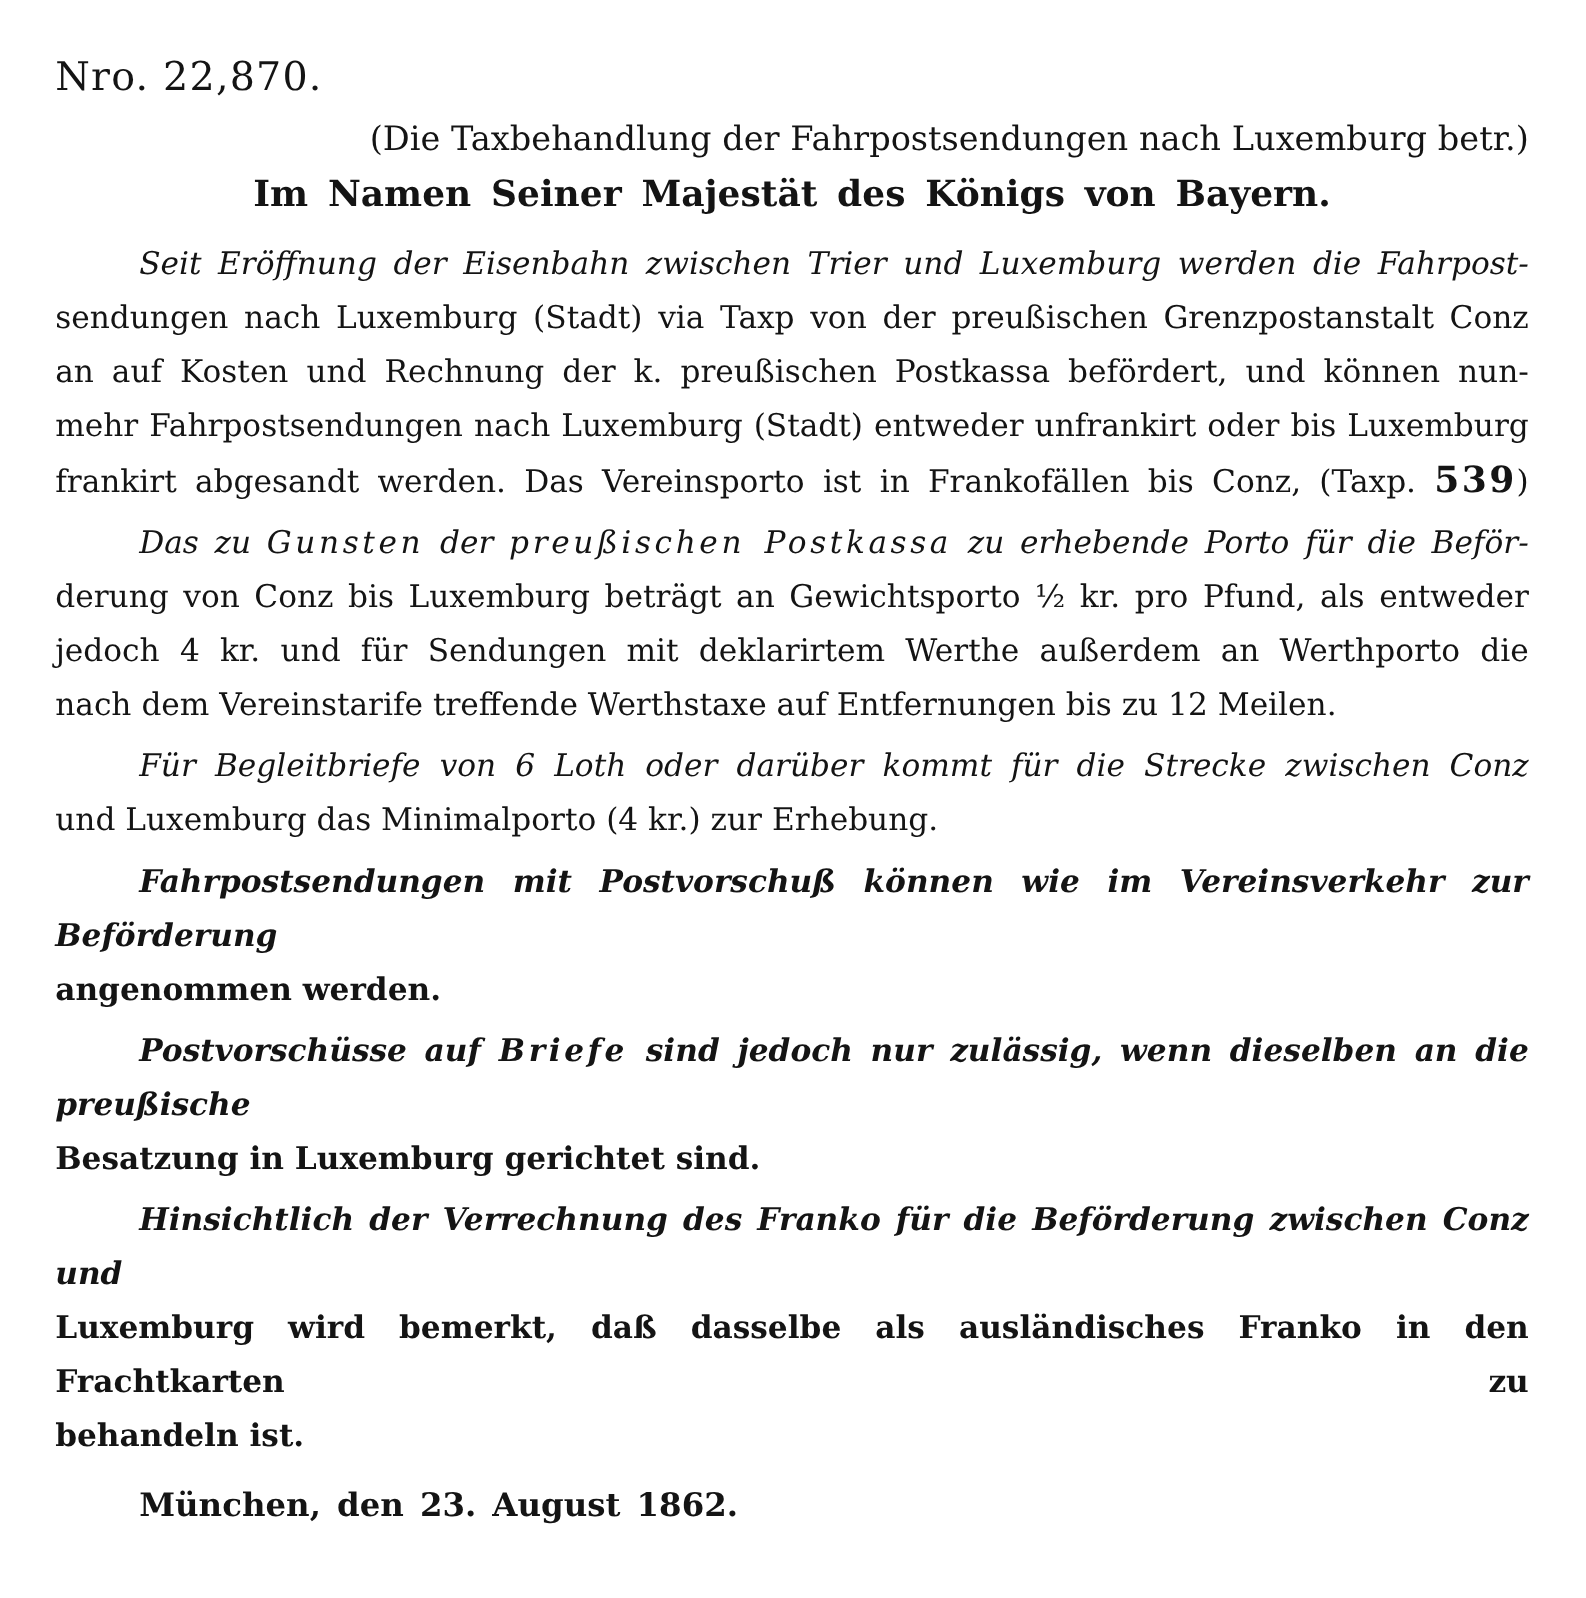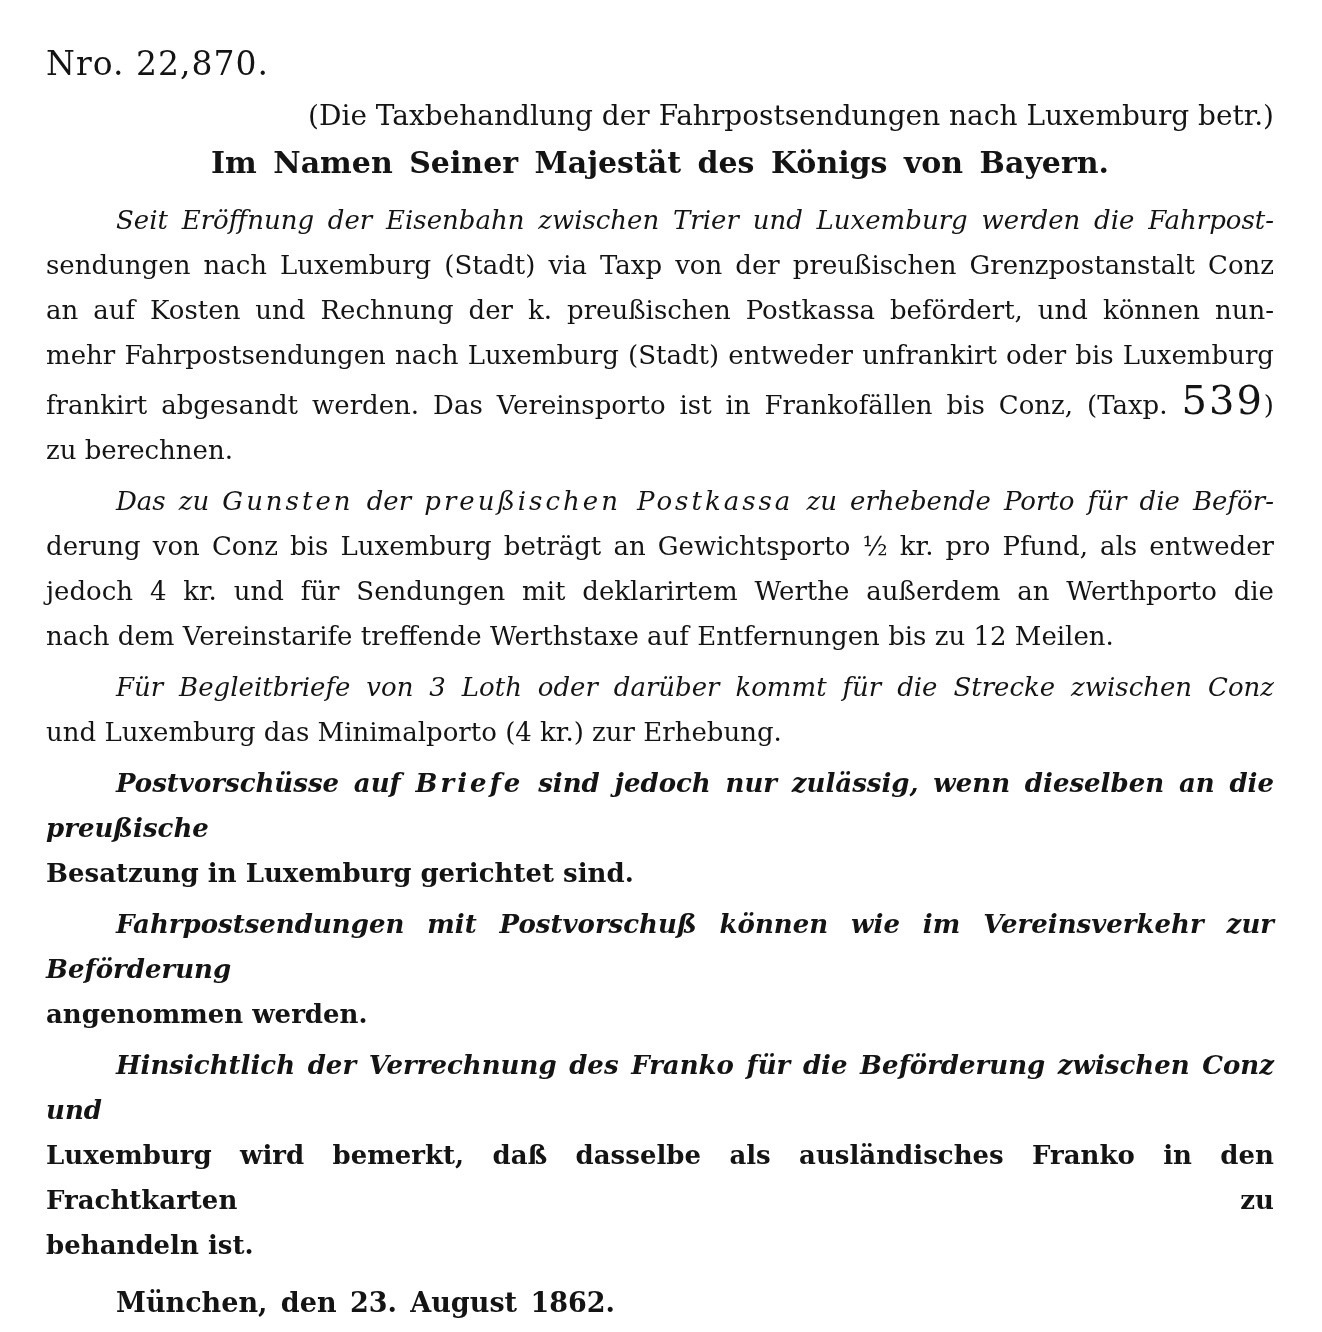--- a/index.html
+++ b/index.html
@@ -45,22 +45,22 @@
     font-size: 26px;
     line-height: 45px;
   }
   .line.just {
     text-align: justify;
     text-align-last: justify;
   }
   .line.indent { text-indent: 70px; font-style: italic; }
   .sperr { letter-spacing: 3px; }
   .boldnum {
-    font-weight: normal;
-    font-size: 40px;
+    font-weight: bold;
+    font-size: 30px;
     letter-spacing: 2px;
   }
   .dateline {
     font-size: 27px;
     line-height: 45px;
     font-weight: bold;
     margin: 12px 0 0 70px;
     word-spacing: 4px;
   }
 </style>
@@ -71,39 +71,38 @@
   <div class="doc-number">Nro. 22,870.</div>
   <div class="subject">(Die Taxbehandlung der Fahrpostsendungen nach Luxemburg betr.)</div>
   <div class="proclamation">Im Namen Seiner Majestät des Königs von Bayern.</div>
   <div class="body">
       <div class="para">
         <div class="line just indent"><span>Seit Eröffnung der Eisenbahn zwischen Trier und Luxemburg werden die Fahrpost-</span></div>
         <div class="line just"><span>sendungen nach Luxemburg (Stadt) via Taxp von der preußischen Grenzpostanstalt Conz</span></div>
         <div class="line just"><span>an auf Kosten und Rechnung der k. preußischen Postkassa befördert, und können nun-</span></div>
         <div class="line just"><span>mehr Fahrpostsendungen nach Luxemburg (Stadt) entweder unfrankirt oder bis Luxemburg</span></div>
         <div class="line just"><span>frankirt abgesandt werden. Das Vereinsporto ist in Frankofällen bis Conz, (Taxp. </span><span class="boldnum">539</span><span>)</span></div>
-        <div class="line"><span>zu berechnen.</span></div>
       </div>
       <div class="para">
         <div class="line just indent"><span>Das zu </span><span class="sperr">Gunsten</span><span> der </span><span class="sperr">preußischen Postkassa</span><span> zu erhebende Porto für die Beför-</span></div>
         <div class="line just"><span>derung von Conz bis Luxemburg beträgt an Gewichtsporto ½ kr. pro Pfund, als entweder</span></div>
         <div class="line just"><span>jedoch 4 kr. und für Sendungen mit deklarirtem Werthe außerdem an Werthporto die</span></div>
         <div class="line"><span>nach dem Vereinstarife treffende Werthstaxe auf Entfernungen bis zu 12 Meilen.</span></div>
       </div>
       <div class="para">
-        <div class="line just indent"><span>Für Begleitbriefe von 3 Loth oder darüber kommt für die Strecke zwischen Conz</span></div>
+        <div class="line just indent"><span>Für Begleitbriefe von 6 Loth oder darüber kommt für die Strecke zwischen Conz</span></div>
         <div class="line"><span>und Luxemburg das Minimalporto (4 kr.) zur Erhebung.</span></div>
+      </div>
+      <div class="para bold">
+        <div class="line just indent"><span>Fahrpostsendungen mit Postvorschuß können wie im Vereinsverkehr zur Beförderung</span></div>
+        <div class="line"><span>angenommen werden.</span></div>
       </div>
       <div class="para bold">
         <div class="line just indent"><span>Postvorschüsse auf </span><span class="sperr">Briefe</span><span> sind jedoch nur zulässig, wenn dieselben an die preußische</span></div>
         <div class="line"><span>Besatzung in Luxemburg gerichtet sind.</span></div>
-      </div>
-      <div class="para bold">
-        <div class="line just indent"><span>Fahrpostsendungen mit Postvorschuß können wie im Vereinsverkehr zur Beförderung</span></div>
-        <div class="line"><span>angenommen werden.</span></div>
       </div>
       <div class="para bold">
         <div class="line just indent"><span>Hinsichtlich der Verrechnung des Franko für die Beförderung zwischen Conz und</span></div>
         <div class="line just"><span>Luxemburg wird bemerkt, daß dasselbe als ausländisches Franko in den Frachtkarten zu</span></div>
         <div class="line"><span>behandeln ist.</span></div>
       </div>
     </div>
   <div class="dateline">München, den 23. August 1862.</div>
 
 </div>

